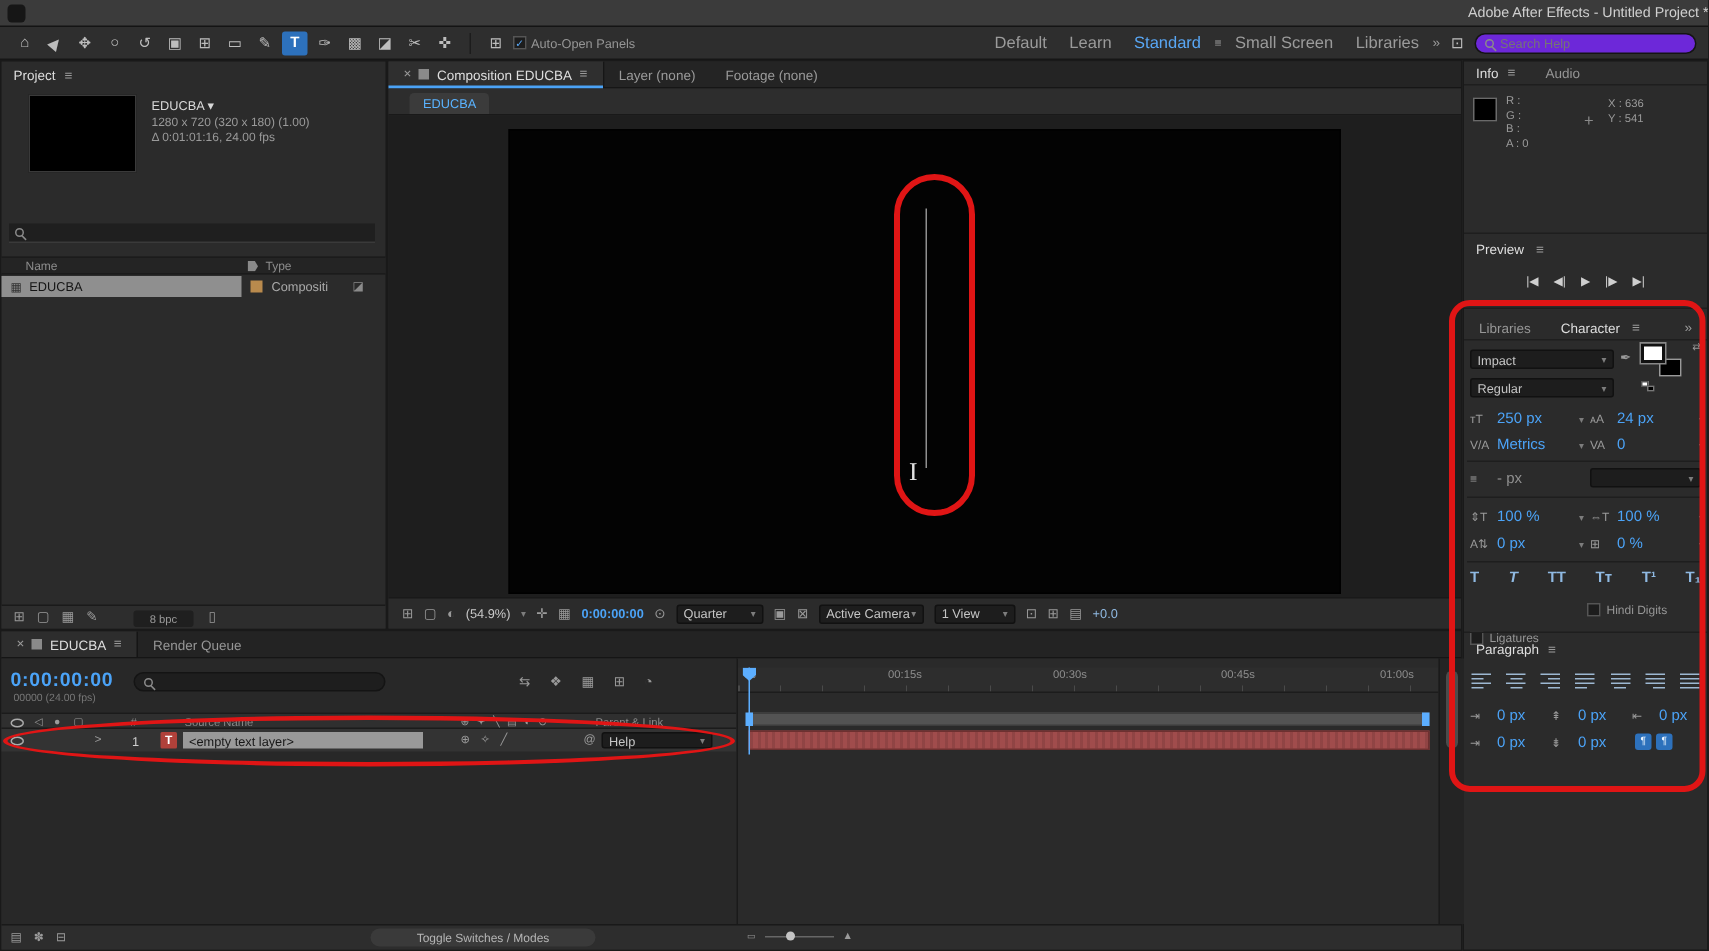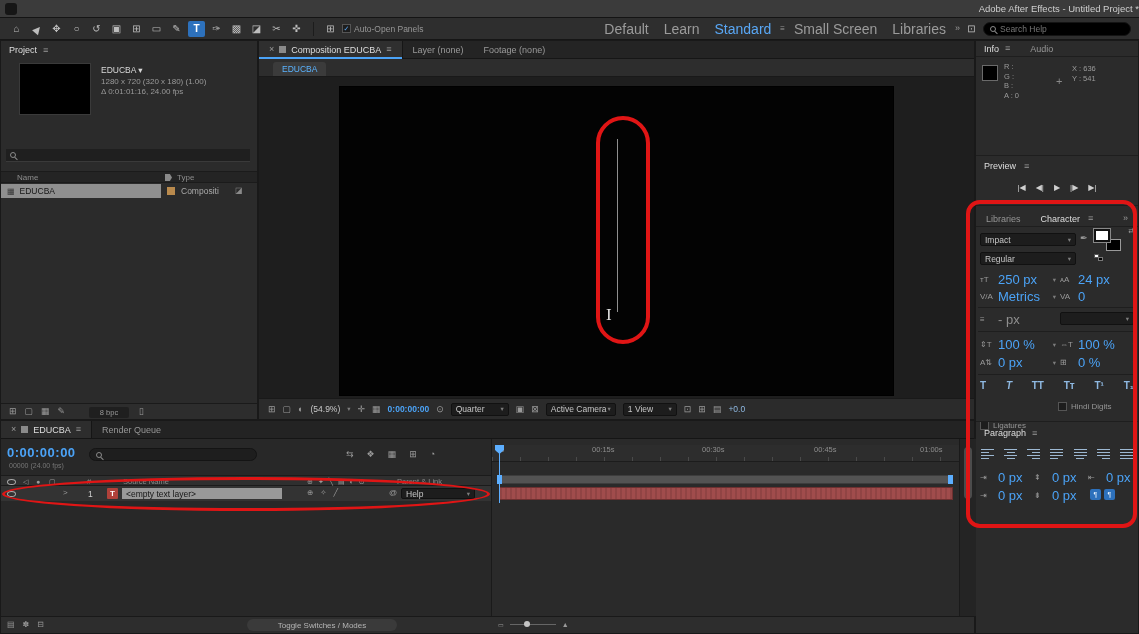--- a/index.html
+++ b/index.html
@@ -11,41 +11,41 @@
           font-size:9.5px;color:#cfcfcf}
 .app-dot{position:absolute;left:5px;top:3px;width:12px;height:12px;background:#161616;border-radius:3px}
 .toolbar{position:absolute;left:0;top:18px;width:100%;height:22px;background:#2e2e2e;
          border-bottom:1px solid #161616;display:flex;align-items:center;padding:0 8px;gap:3px}
 .tool{width:17px;height:16px;display:flex;align-items:center;justify-content:center;color:#bdbdbd;
       font-size:10px;border-radius:2px;flex:none}
 .tool.sel{background:#2d71bc;color:#fff;font-weight:bold}
 .vsep{width:1px;height:14px;background:#1c1c1c;margin:0 5px;flex:none}
 .cb{width:9px;height:9px;background:#1d1d1d;border:1px solid #555;display:inline-flex;
     align-items:center;justify-content:center;font-size:7px;color:#59a7f5;flex:none}
-.ws{color:#9b9b9b;font-size:14px;padding:0 6px;white-space:nowrap}
+.ws{color:#9b9b9b;font-size:11px;padding:0 6px;white-space:nowrap}
 .ws.sel{color:#59a7f5}
-.searchbox{display:flex;align-items:center;gap:4px;background:#000000;border:1px solid #141414;
+.searchbox{display:flex;align-items:center;gap:4px;background:#6d28d9;border:1px solid #141414;
            border-radius:8px;height:14px;padding:0 6px;width:148px}
 .searchbox input{background:none;border:none;outline:none;color:#bbb;font-size:8.5px;width:100%;
                  font-family:"Liberation Sans",sans-serif}
 .search-ico{width:6px;height:6px;border:1px solid #8a8a8a;border-radius:50%;position:relative;flex:none;display:inline-block}
 .search-ico::after{content:"";position:absolute;width:4px;height:1px;background:#8a8a8a;
                    transform:rotate(45deg);right:-3px;bottom:-2px}
 .panel{position:absolute;background:#2b2b2b;border:1px solid #191919}
 .hdr{color:#dedede;font-size:9px}
 .lbl{color:#969696;font-size:9px}
 .ico{color:#9a9a9a;font-size:9px;line-height:1}
 .blue{color:#4ba3f7}
 .dd{background:#1d1d1d;border:1px solid #111;border-radius:2px;display:flex;align-items:center;
     justify-content:space-between;padding:0 4px;font-size:8.5px;color:#c6c6c6;height:13px}
 .chev{color:#7d7d7d;font-size:6.5px}
 .sq{width:7px;height:7px;background:#8a8a8a;display:inline-block;flex:none}
 .ctl{position:absolute;display:flex;align-items:center;height:13px}
 .ctl .cicon{width:18px;color:#9a9a9a;font-size:8px;flex:none}
-.ctl .val{flex:1;font-size:13px;color:#4ba3f7}
+.ctl .val{flex:1;font-size:10px;color:#4ba3f7}
 .ctl .val.dim{color:#8f8f8f}
 .hr{position:absolute;height:1px;background:#1e1e1e}
 .tbtn{color:#8fb9e2;font-size:10px;font-weight:bold}
 .tbtn.it{font-style:italic}
 .ali{display:inline-flex;flex-direction:column;gap:2px;width:13px}
 .ali i{display:block;height:1px;background:#9db8d2;width:13px}
 .a-l i:nth-child(even){width:8px;align-self:flex-start}
 .a-c i:nth-child(even){width:8px;align-self:center}
 .a-r i:nth-child(even){width:8px;align-self:flex-end}
 .a-jl i:last-child{width:8px;align-self:flex-start}

